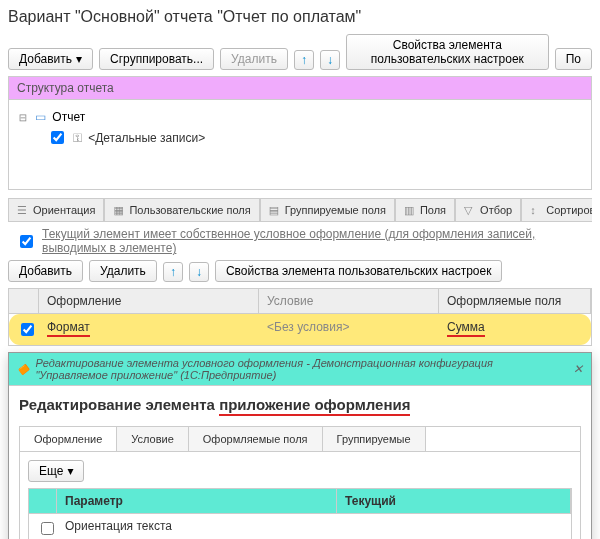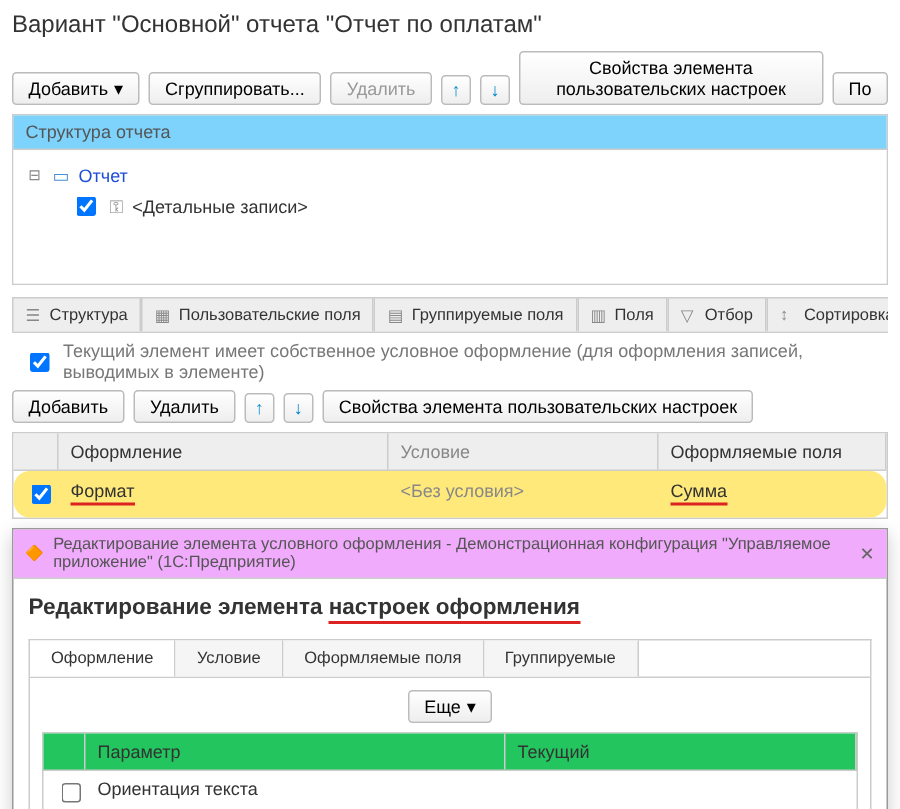--- a/index.html
+++ b/index.html
@@ -5,64 +5,64 @@
   * { box-sizing: border-box; font-family: Arial, sans-serif; }
   body { margin: 0; padding: 8px; background: #fff; font-size: 12px; color: #333; width: 600px; }
   h2 { font-size: 16px; font-weight: normal; margin: 0 0 8px 0; }
   .toolbar { display: flex; gap: 6px; margin-bottom: 6px; align-items: flex-end; }
   .btn { border: 1px solid #bbb; background: linear-gradient(#fff,#eee); padding: 3px 10px; border-radius: 3px; cursor: pointer; font-size: 12px; display: inline-flex; align-items: center; gap: 4px; }
   .btn.disabled { color: #999; }
   .btn.small { padding: 2px 6px; }
   .arrow-up::before { content: "↑"; color: #08c; font-weight: bold; }
   .arrow-down::before { content: "↓"; color: #08c; font-weight: bold; }
   .panel { border: 1px solid #ccc; background: #f7f7f7; margin-bottom: 8px; }
-  .panel-header { background: #7dd3fc; border-bottom: 1px solid #ccc; padding: 4px 8px; font-size: 12px; color: #555; }
+  .panel-header { background: #f0abfc; border-bottom: 1px solid #ccc; padding: 4px 8px; font-size: 12px; color: #555; }
   .tree { padding: 8px 8px 40px 8px; background: #fff; min-height: 80px; }
   .tree-row { display: flex; align-items: center; gap: 6px; padding: 2px 0; }
   .tree-row.child { padding-left: 30px; }
   .expander { width: 12px; height: 12px; display: inline-flex; align-items: center; justify-content: center; }
   .expander::before { content: "⊟"; color: #888; font-size: 10px; }
   .ck { width: 13px; height: 13px; }
   .doc-icon::before { content: "▭"; color: #4a90d9; }
   .key-icon::before { content: "⚿"; color: #888; }
-  .report-link { color: #1d4ed8; }
+  .report-link { color: #000000; }
   .tabs { display: flex; border-bottom: 1px solid #ccc; background: #f2f2f2; font-size: 11px; overflow: hidden; }
   .tab { padding: 5px 8px; border: 1px solid #ccc; border-bottom: none; background: #eee; display: flex; align-items: center; gap: 4px; cursor: pointer; white-space: nowrap; }
   .tab-icon { width: 12px; height: 12px; display: inline-block; }
   .params-icon::before { content: "☰"; color: #888; }
   .fields-icon::before { content: "▦"; color: #888; }
   .group-icon::before { content: "▤"; color: #888; }
   .cols-icon::before { content: "▥"; color: #888; }
   .filter-icon::before { content: "▽"; color: #888; }
   .sort-icon::before { content: "↕"; color: #888; }
-  .hint { padding: 5px 8px; color: #777; display: flex; align-items: center; gap: 6px; }
+  .hint { padding: 5px 8px; color: #777; display: flex; align-items: center; gap: 6px; text-decoration: underline; }
   .hint .ck { }
   .grid { border: 1px solid #ccc; }
   .grid-head { display: flex; background: #eee; border-bottom: 1px solid #ccc; }
   .grid-head .cell { padding: 5px 8px; border-right: 1px solid #ccc; }
   .grid-row { display: flex; border-radius: 11px; }
   .grid-row.selected { background: #ffe97a; }
   .cell { padding: 6px 8px; }
   .cell.ck-col { width: 30px; flex: 0 0 30px; text-align: center; }
   .col1 { flex: 0 0 220px; }
   .col2 { flex: 0 0 180px; color: #888; }
   .col3 { flex: 1; }
   .underline-red { border-bottom: 2px solid #d22; display: inline-block; padding-bottom: 1px; }
   .dialog { position: relative; margin-top: 6px; border: 1px solid #999; background: #fff; box-shadow: 0 4px 12px rgba(0,0,0,.2); }
-  .dialog-title { background: #f0abfc; padding: 4px 8px; display: flex; align-items: center; gap: 6px; border-bottom: 1px solid #ccc; font-size: 11px; color: #555; }
+  .dialog-title { background: #5eead4; padding: 4px 8px; display: flex; align-items: center; gap: 6px; border-bottom: 1px solid #ccc; font-size: 11px; color: #555; font-style: italic; }
   .close-x { margin-left: auto; cursor: pointer; font-size: 12px; color: #666; }
   .dialog-body { padding: 10px; }
   .dialog-heading { font-size: 15px; margin: 0 0 10px 0; }
   .sub-tabs { display: flex; border: 1px solid #ccc; border-bottom: none; font-size: 11px; }
   .sub-tab { padding: 6px 14px; border-right: 1px solid #ccc; background: #f5f5f5; cursor: pointer; }
   .sub-tab.active { background: #fff; }
   .sub-panel { border: 1px solid #ccc; padding: 8px; }
-  .more-bar { display: flex; justify-content: center; margin-bottom: 6px; }
+  .more-bar { display: flex; justify-content: flex-start; margin-bottom: 6px; }
   .inner-grid { border: 1px solid #ccc; }
-  .inner-head { display: flex; background: #22c55e; border-bottom: 1px solid #ccc; }
+  .inner-head { display: flex; background: #5eead4; border-bottom: 1px solid #ccc; font-weight: bold; }
   .inner-head .icell { padding: 5px 8px; border-right: 1px solid #ccc; }
   .irow { display: flex; border-bottom: 1px solid #eee; }
   .icell { padding: 5px 8px; }
   .ick { width: 28px; flex: 0 0 28px; text-align: center; }
   .iparam { flex: 0 0 280px; }
   .ival { flex: 1; }
   .onec-icon::before { content: "🔶"; font-size: 10px; }
 </style>
 </head>
 <body>
@@ -94,21 +94,21 @@
       <input type="checkbox" class="ck" checked="" style="">
       <span class="key-icon"></span>
       <span>&lt;Детальные записи&gt;</span>
     </div>
   </div>
 </div>
 
 <div class="tabs">
   <div class="tab">
       <span class="tab-icon params-icon"></span>
-      <span>Структура</span>
+      <span>Ориентация</span>
     </div>
   <div class="tab">
       <span class="tab-icon fields-icon"></span>
       <span>Пользовательские поля</span>
     </div>
   <div class="tab">
       <span class="tab-icon group-icon"></span>
       <span>Группируемые поля</span>
     </div>
   <div class="tab">
@@ -155,21 +155,21 @@
 </div>
 
 <div class="dialog">
   <div class="dialog-title">
     <span class="onec-icon"></span>
     <span>Редактирование элемента условного оформления - Демонстрационная конфигурация "Управляемое приложение"  (1С:Предприятие)</span>
     <span class="close-x">✕</span>
   </div>
   <div class="dialog-body">
     <h3 class="dialog-heading">
-      <span>Редактирование элемента </span><span class="underline-red">настроек оформления</span>
+      <span>Редактирование элемента </span><span class="underline-red">приложение оформления</span>
     </h3>
 
     <div class="sub-tabs">
       <div class="sub-tab active">Оформление</div>
       <div class="sub-tab">Условие</div>
       <div class="sub-tab">Оформляемые поля</div>
       <div class="sub-tab">Группируемые</div>
     </div>
 
     <div class="sub-panel">

